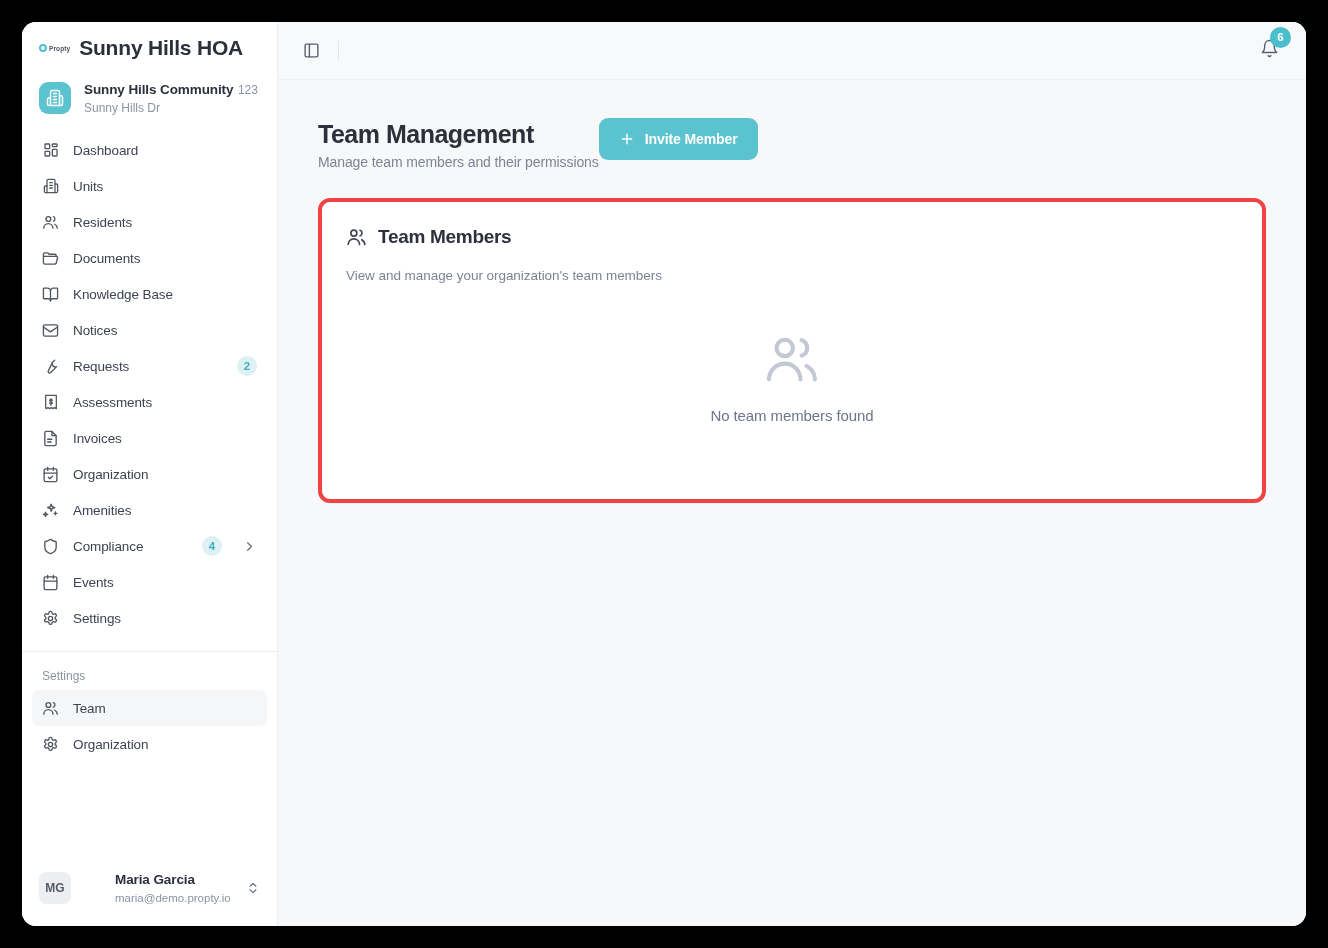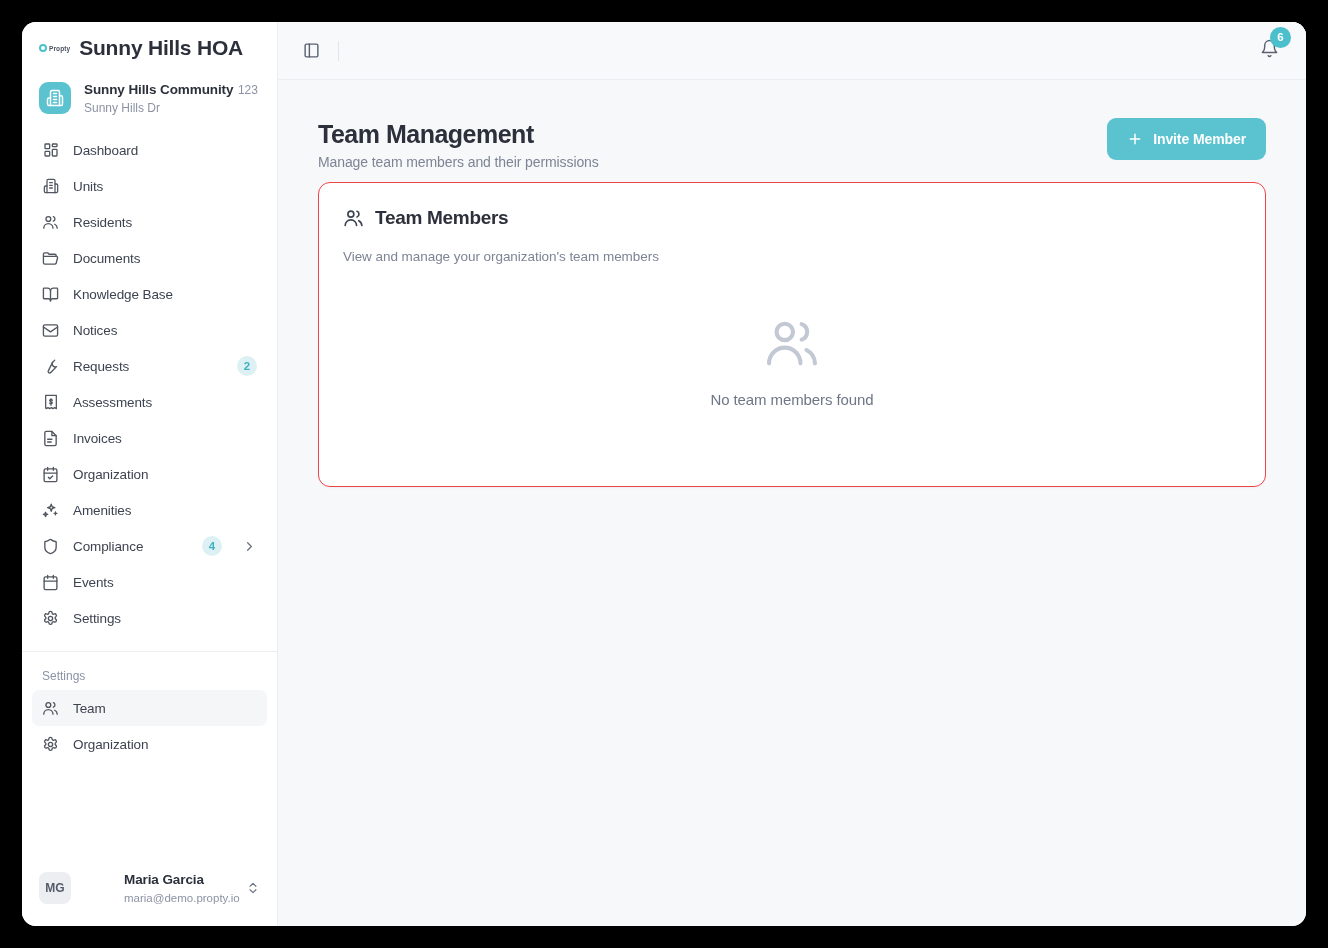--- a/index.html
+++ b/index.html
@@ -145,21 +145,21 @@
     font-size: 12px;
     color: #8b93a3;
     padding: 17px 20px 7px 20px;
   }
 
   .spacer { flex: 1; }
 
   .user-row {
     display: flex;
     align-items: center;
-    gap: 9px;
+    gap: 0;
     padding: 14px 17px 20px 17px;
     cursor: pointer;
   }
   .user-avatar {
     width: 32px; height: 32px;
     border-radius: 8px;
     background: #eceef2;
     color: #545b68;
     font-size: 12px;
     font-weight: bold;
@@ -245,22 +245,22 @@
 
   .content {
     flex: 1;
     padding: 38px 40px 0 40px;
     overflow: hidden;
   }
 
   .page-head {
     display: flex;
     align-items: flex-start;
-    justify-content: space-between;
-    margin-bottom: 12px;
+    justify-content: flex-start;
+    margin-bottom: 28px;
   }
   .page-title {
     font-size: 25px;
     font-weight: bold;
     color: #2b303b;
     letter-spacing: -.5px;
     line-height: 32px;
   }
   .page-sub {
     font-size: 14px;
@@ -282,21 +282,21 @@
     font-size: 14px;
     font-weight: bold;
     font-family: "Liberation Sans", sans-serif;
     cursor: pointer;
     letter-spacing: -.1px;
   }
   .invite-btn .plus { display: flex; align-items: center; }
 
   .card {
     background: #ffffff;
-    border: 1px solid #ef4444;
+    border: 4px solid #ef4444;
     border-radius: 12px;
     box-shadow: 0 1px 2px rgba(16,24,40,.04);
     padding: 24px 24px 0 24px;
     height: 305px;
     display: flex;
     flex-direction: column;
   }
   .card-title-row {
     display: flex;
     align-items: center;

